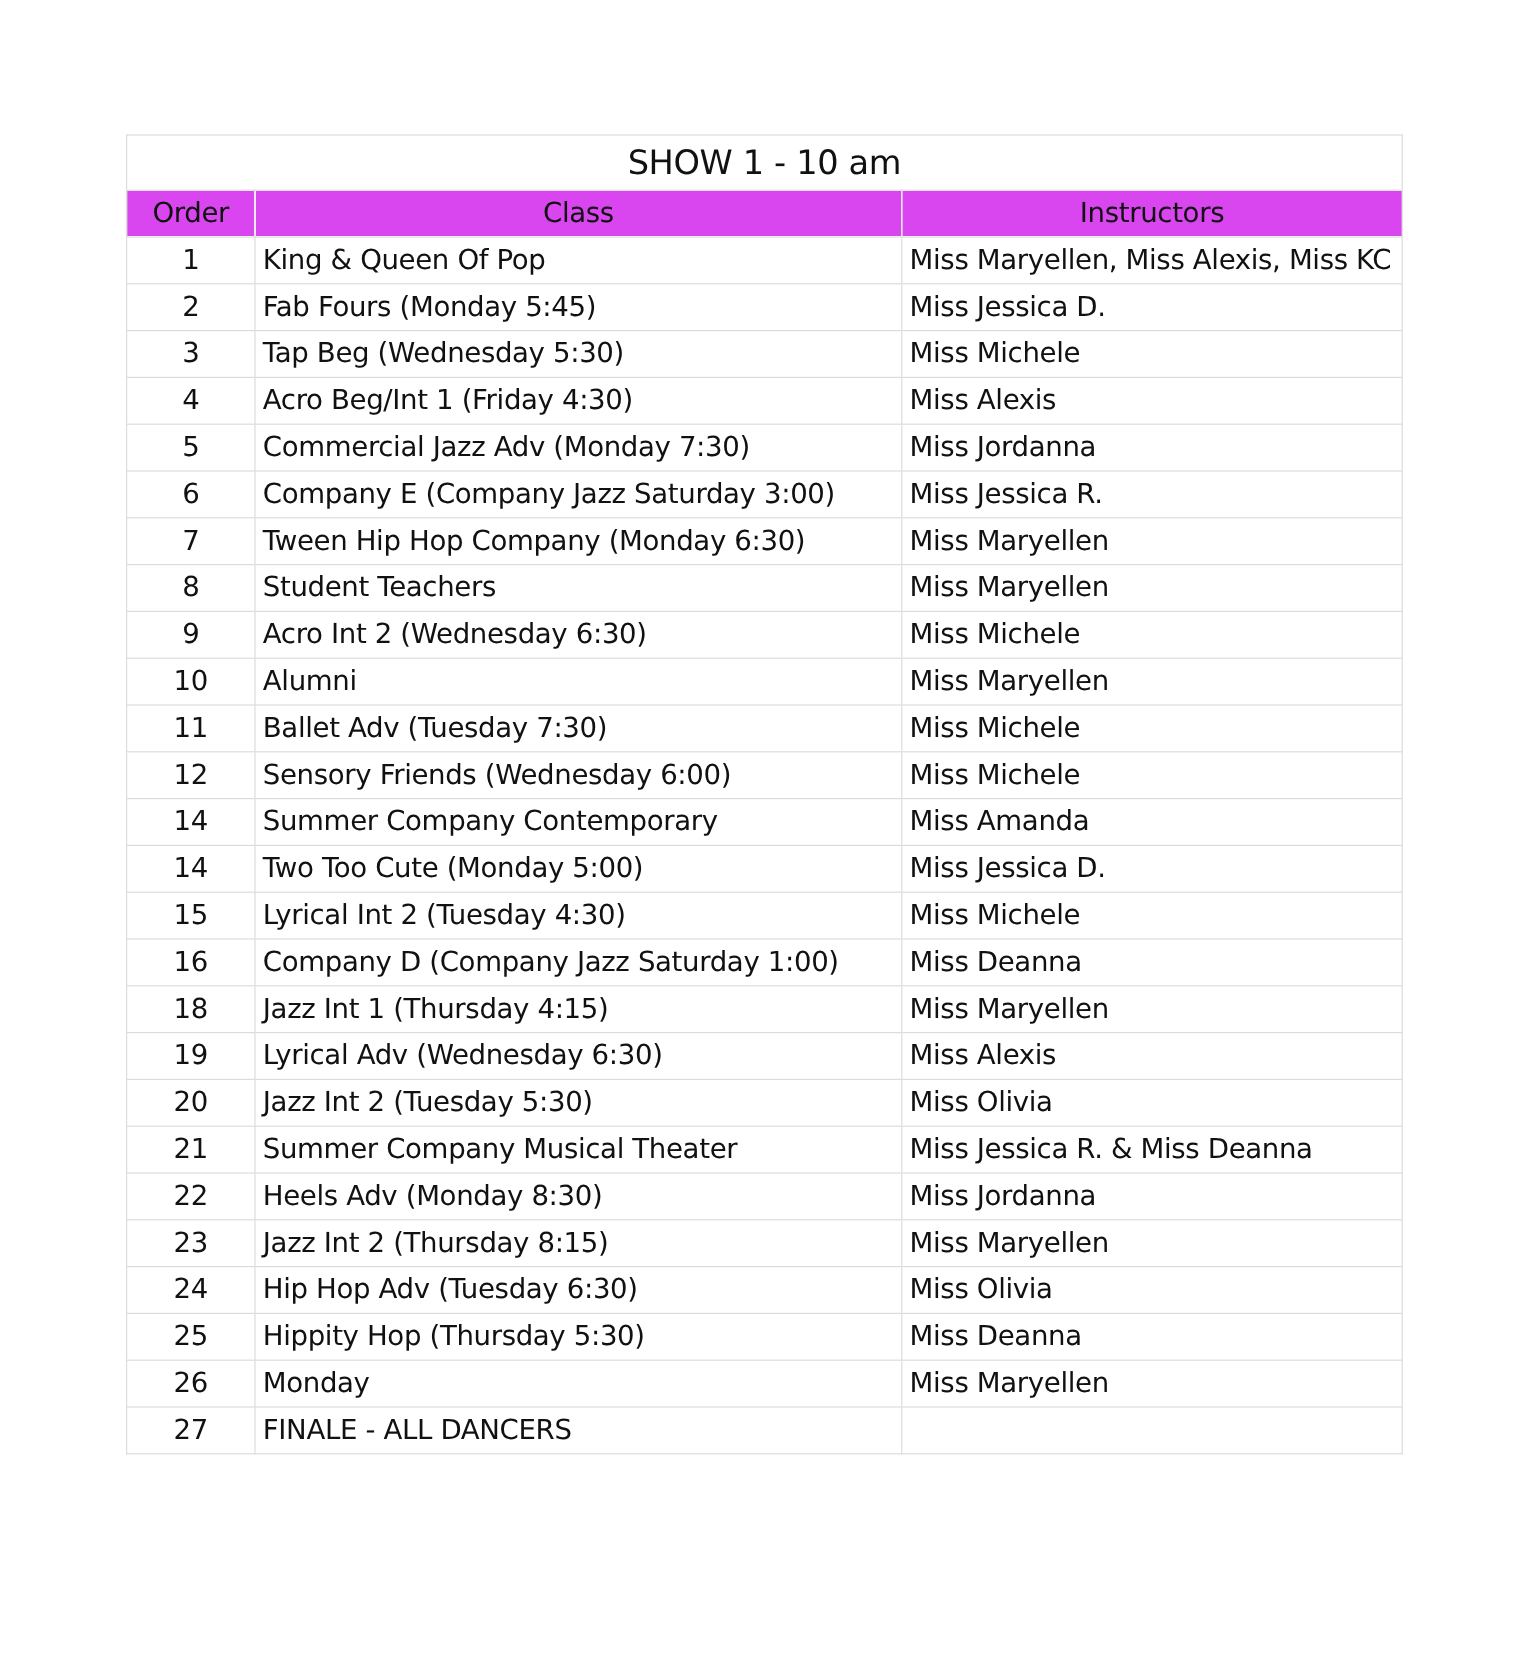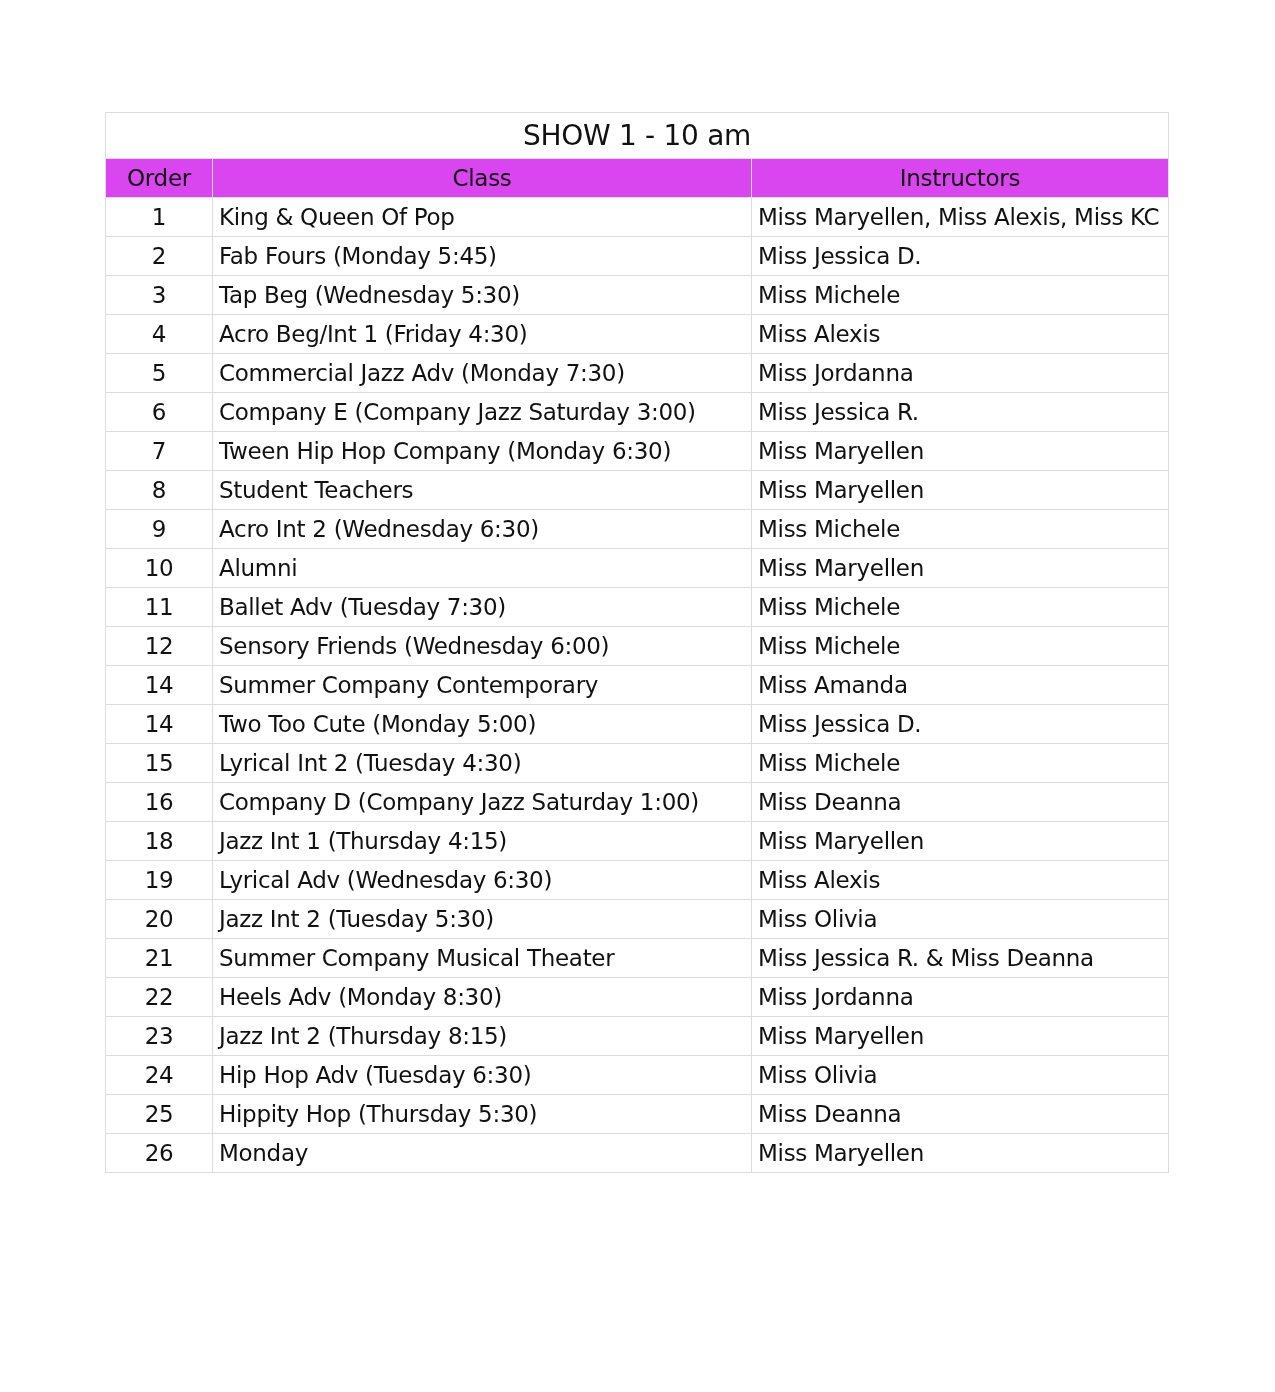--- a/index.html
+++ b/index.html
@@ -152,14 +152,19 @@
       <tr>
         <td class="c-order">25</td>
         <td class="c-class">Hippity Hop (Thursday 5:30)</td>
         <td class="c-inst">Miss Deanna</td>
       </tr>
       <tr>
         <td class="c-order">26</td>
         <td class="c-class">Monday</td>
         <td class="c-inst">Miss Maryellen</td>
       </tr>
+      <tr>
+        <td class="c-order">27</td>
+        <td class="c-class">FINALE - ALL DANCERS</td>
+        <td class="c-inst"></td>
+      </tr>
     </tbody>
 </table>
 
 </body></html>

